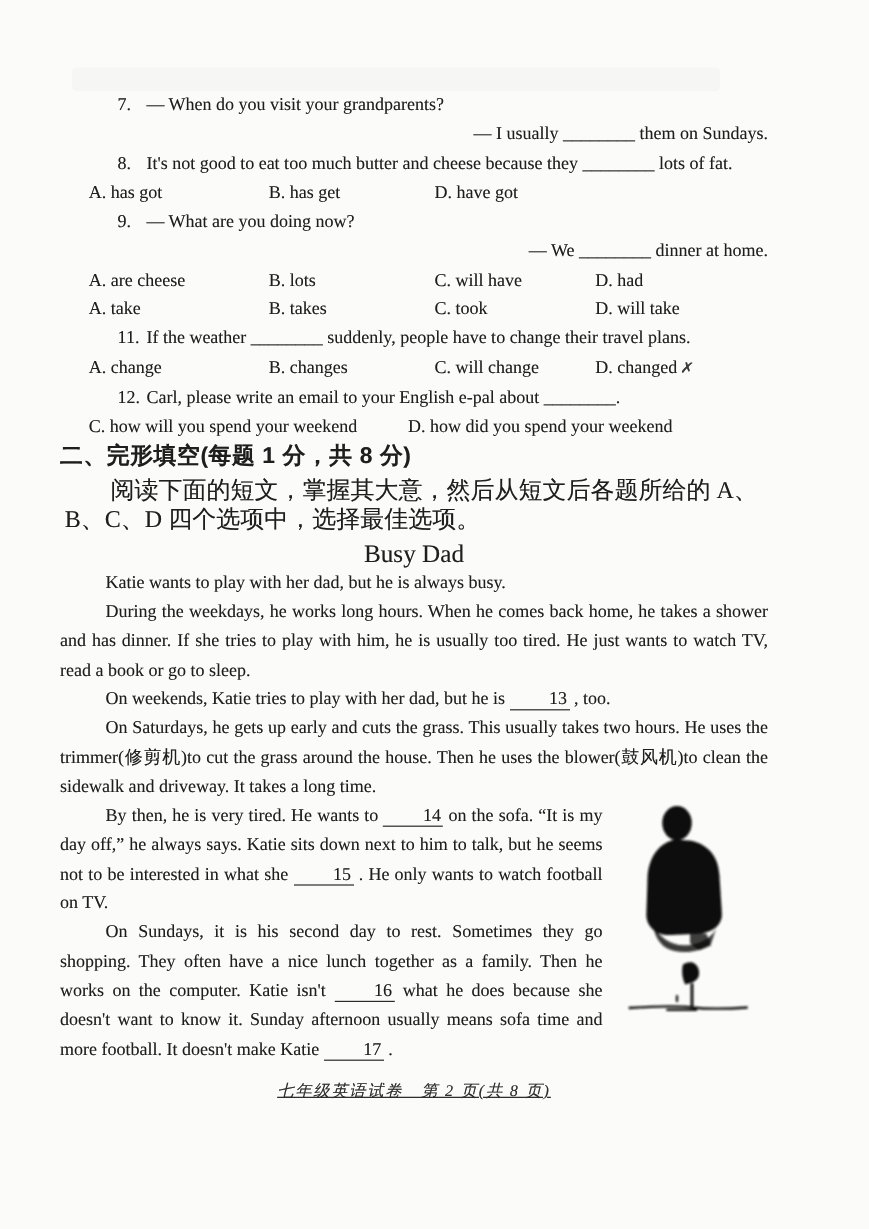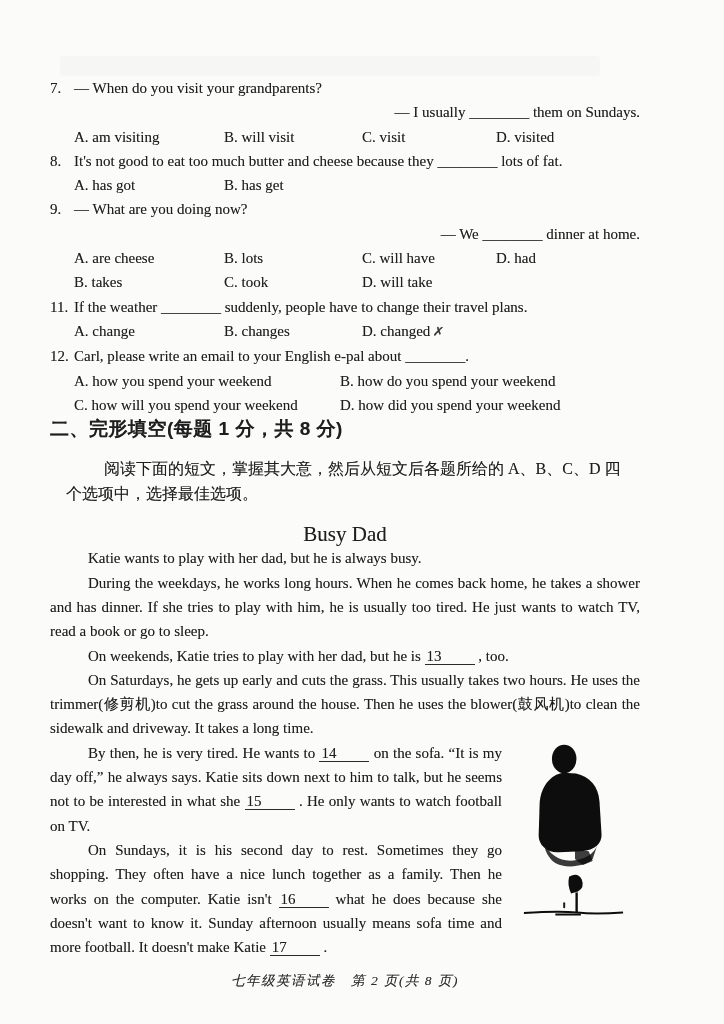--- a/index.html
+++ b/index.html
@@ -18,130 +18,124 @@
     font-size:15px;
     line-height:24.3px;
     text-shadow:0 0 0.5px rgba(40,40,40,.45);
   }
   .scan-band{
     position:absolute;left:60px;top:56px;width:540px;height:20px;
     background:#d8d8d4;opacity:.12;border-radius:4px;
   }
   
   .question{margin:0;}
-  .q-line{white-space:nowrap;}
+  .q-line{white-space:nowrap;margin-left:48px;}
   .q-num{display:inline-block;min-width:20px;margin-right:4px;}
   .q-cont{padding-left:24px;text-align:right;}
   .opts{display:flex;padding-left:24px;}
   .opts4 .opt:nth-child(1){flex:0 0 150px;}
   .opts4 .opt:nth-child(2){flex:0 0 138px;}
   .opts4 .opt:nth-child(3){flex:0 0 134px;}
   .opts4 .opt:nth-child(4){flex:1;}
   .opts2 .opt:nth-child(1){flex:0 0 266px;}
   .opts2 .opt:nth-child(2){flex:1;}
   .xmark{
     font-family:"DejaVu Sans",sans-serif;
     font-size:13px;color:#3a3a3a;margin-left:3px;
     display:inline-block;transform:rotate(8deg);
   }
   
   .sec-heading{
     font-family:"Liberation Sans","DejaVu Sans",sans-serif;
     font-weight:bold;font-size:19px;letter-spacing:.5px;
   }
   .instructions{
-    text-indent:38px;margin:16px;
-    font-size:16px;
+    text-indent:38px;margin:4px;
+    font-size:20px;
   }
   .passage-title{
     text-align:center;margin:0;font-size:21px;
   }
   .para{margin:0;text-indent:38px;text-align:justify;}
   .blank{
-    display:inline-block;min-width:46px;text-align:left;
+    display:inline-block;min-width:46px;text-align:right;
     border-bottom:1.3px solid #2a2a2a;
     text-indent:0;line-height:16px;padding:0 2px;
   }
   
   .figure-float{
     float:right;width:132px;height:184px;
     margin:2px 0 2px 6px;
     display:flex;justify-content:center;
   }
   
   .footer{
     clear:both;
     text-align:center;
     margin-top:10px;
     font-style:italic;
     font-size:13.5px;
     letter-spacing:1.5px;
     color:#2e2e2e;
+    text-decoration:underline;
   }
 </style>
 </head>
 <body>
 
 <div class="scan-band"></div>
 
 <div class="page">
 
   <div class="question">
     <div class="q-line"><span class="q-num">7.</span><span>— When do you visit your grandparents?</span></div>
     <div class="q-line q-cont">— I usually ________ them on Sundays.</div>
-    <div class="opts opts4">
-      <span class="opt">A. am visiting</span>
-      <span class="opt">B. will visit</span>
-      <span class="opt">C. visit</span>
-      <span class="opt">D. visited</span>
-    </div>
   </div>
 
   <div class="question">
     <div class="q-line"><span class="q-num">8.</span><span>It's not good to eat too much butter and cheese because they ________ lots of fat.</span></div>
     <div class="opts opts4">
       <span class="opt">A. has got</span>
       <span class="opt">B. has get</span>
+      <span class="opt">D. have got</span>
     </div>
   </div>
 
   <div class="question">
     <div class="q-line"><span class="q-num">9.</span><span>— What are you doing now?</span></div>
     <div class="q-line q-cont">— We ________ dinner at home.</div>
     <div class="opts opts4">
       <span class="opt">A. are cheese</span>
       <span class="opt">B. lots</span>
       <span class="opt">C. will have</span>
       <span class="opt">D. had</span>
     </div>
   </div>
 
   <div class="question">
     <div class="opts opts4">
+      <span class="opt">A. take</span>
       <span class="opt">B. takes</span>
       <span class="opt">C. took</span>
       <span class="opt">D. will take</span>
     </div>
   </div>
 
   <div class="question">
     <div class="q-line"><span class="q-num">11.</span><span>If the weather ________ suddenly, people have to change their travel plans.</span></div>
     <div class="opts opts4">
       <span class="opt">A. change</span>
       <span class="opt">B. changes</span>
+      <span class="opt">C. will change</span>
       <span class="opt"><span>D. changed</span><span class="xmark">✗</span></span>
     </div>
   </div>
 
   <div class="question">
     <div class="q-line"><span class="q-num">12.</span><span>Carl, please write an email to your English e-pal about ________.</span></div>
-    <div class="opts opts2">
-      <span class="opt">A. how you spend your weekend</span>
-      <span class="opt">B. how do you spend your weekend</span>
-    </div>
     <div class="opts opts2">
       <span class="opt">C. how will you spend your weekend</span>
       <span class="opt">D. how did you spend your weekend</span>
     </div>
   </div>
 
   <div class="sec-heading">二、完形填空(每题 1 分，共 8 分)</div>
   <p class="instructions">阅读下面的短文，掌握其大意，然后从短文后各题所给的 A、B、C、D 四个选项中，选择最佳选项。</p>
 
   <p class="passage-title">Busy Dad</p>

